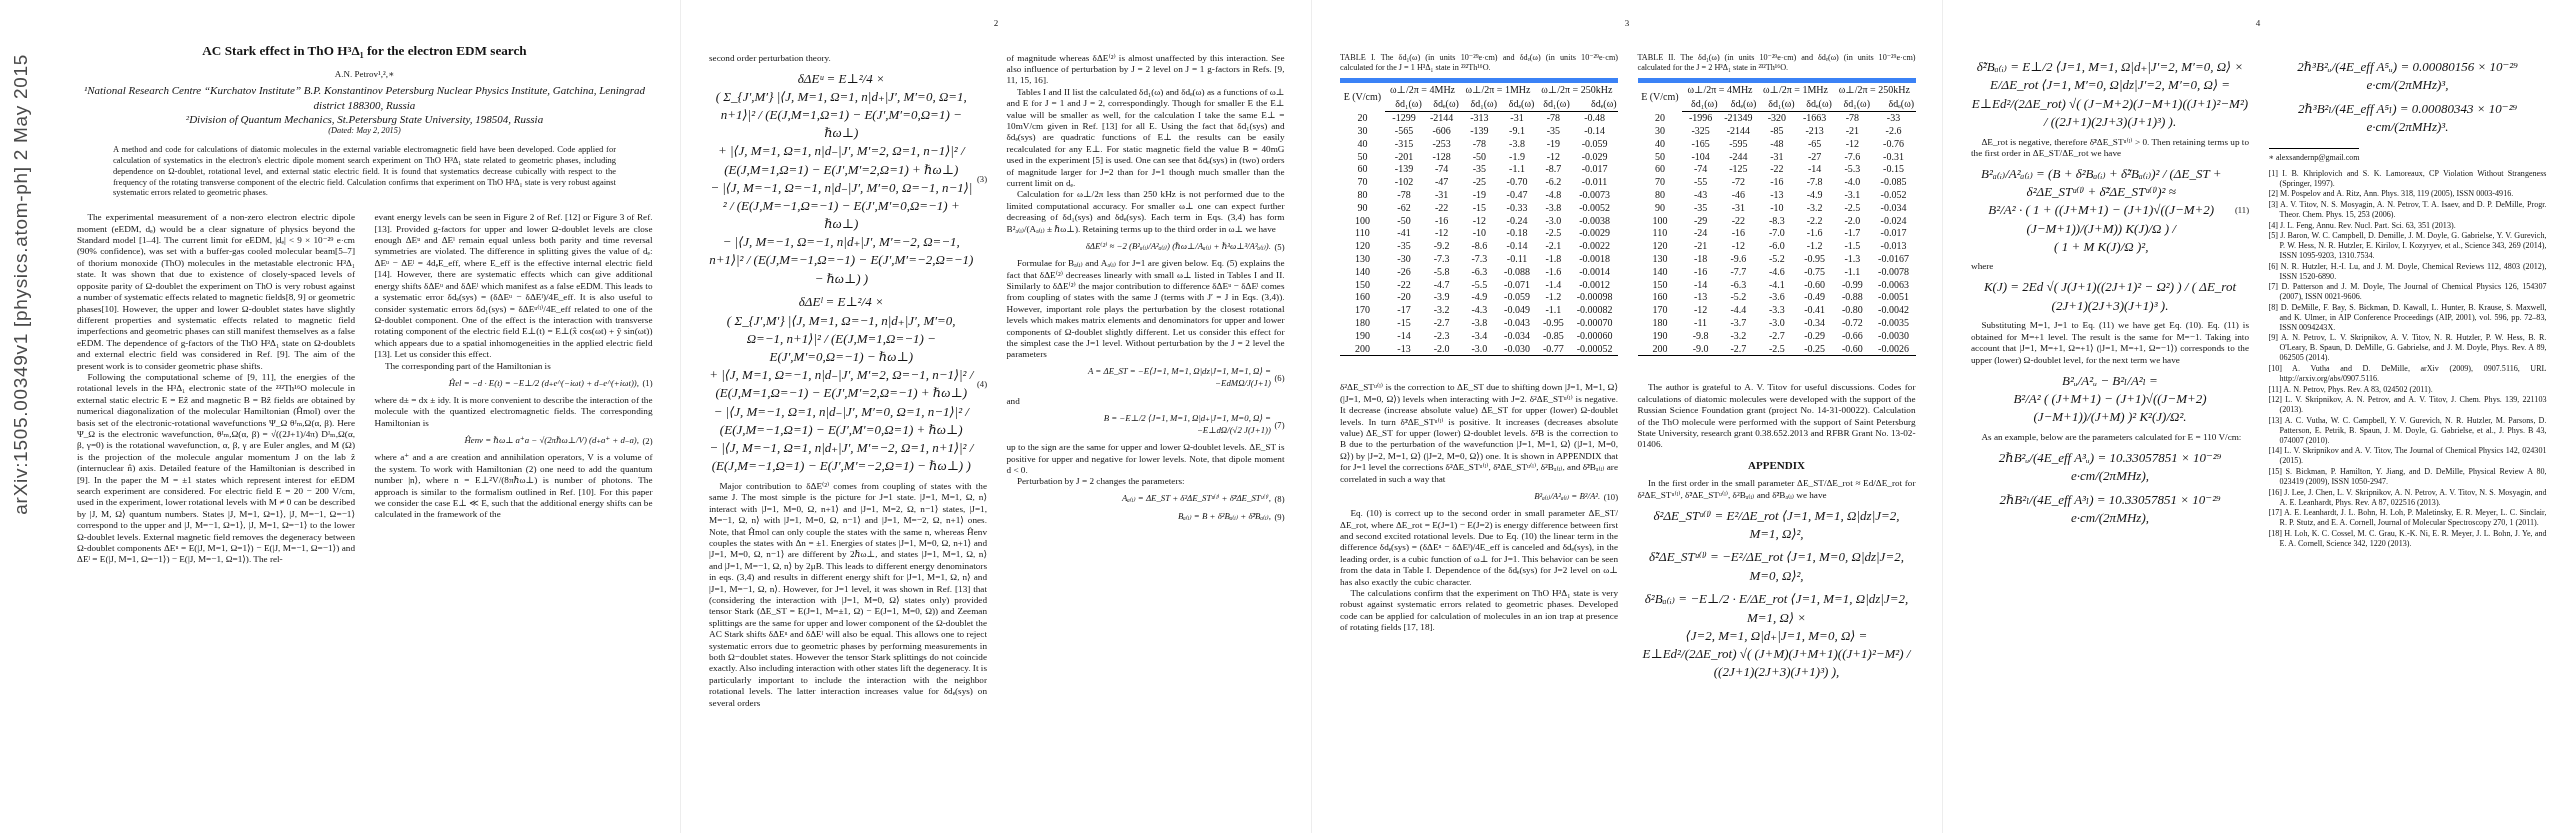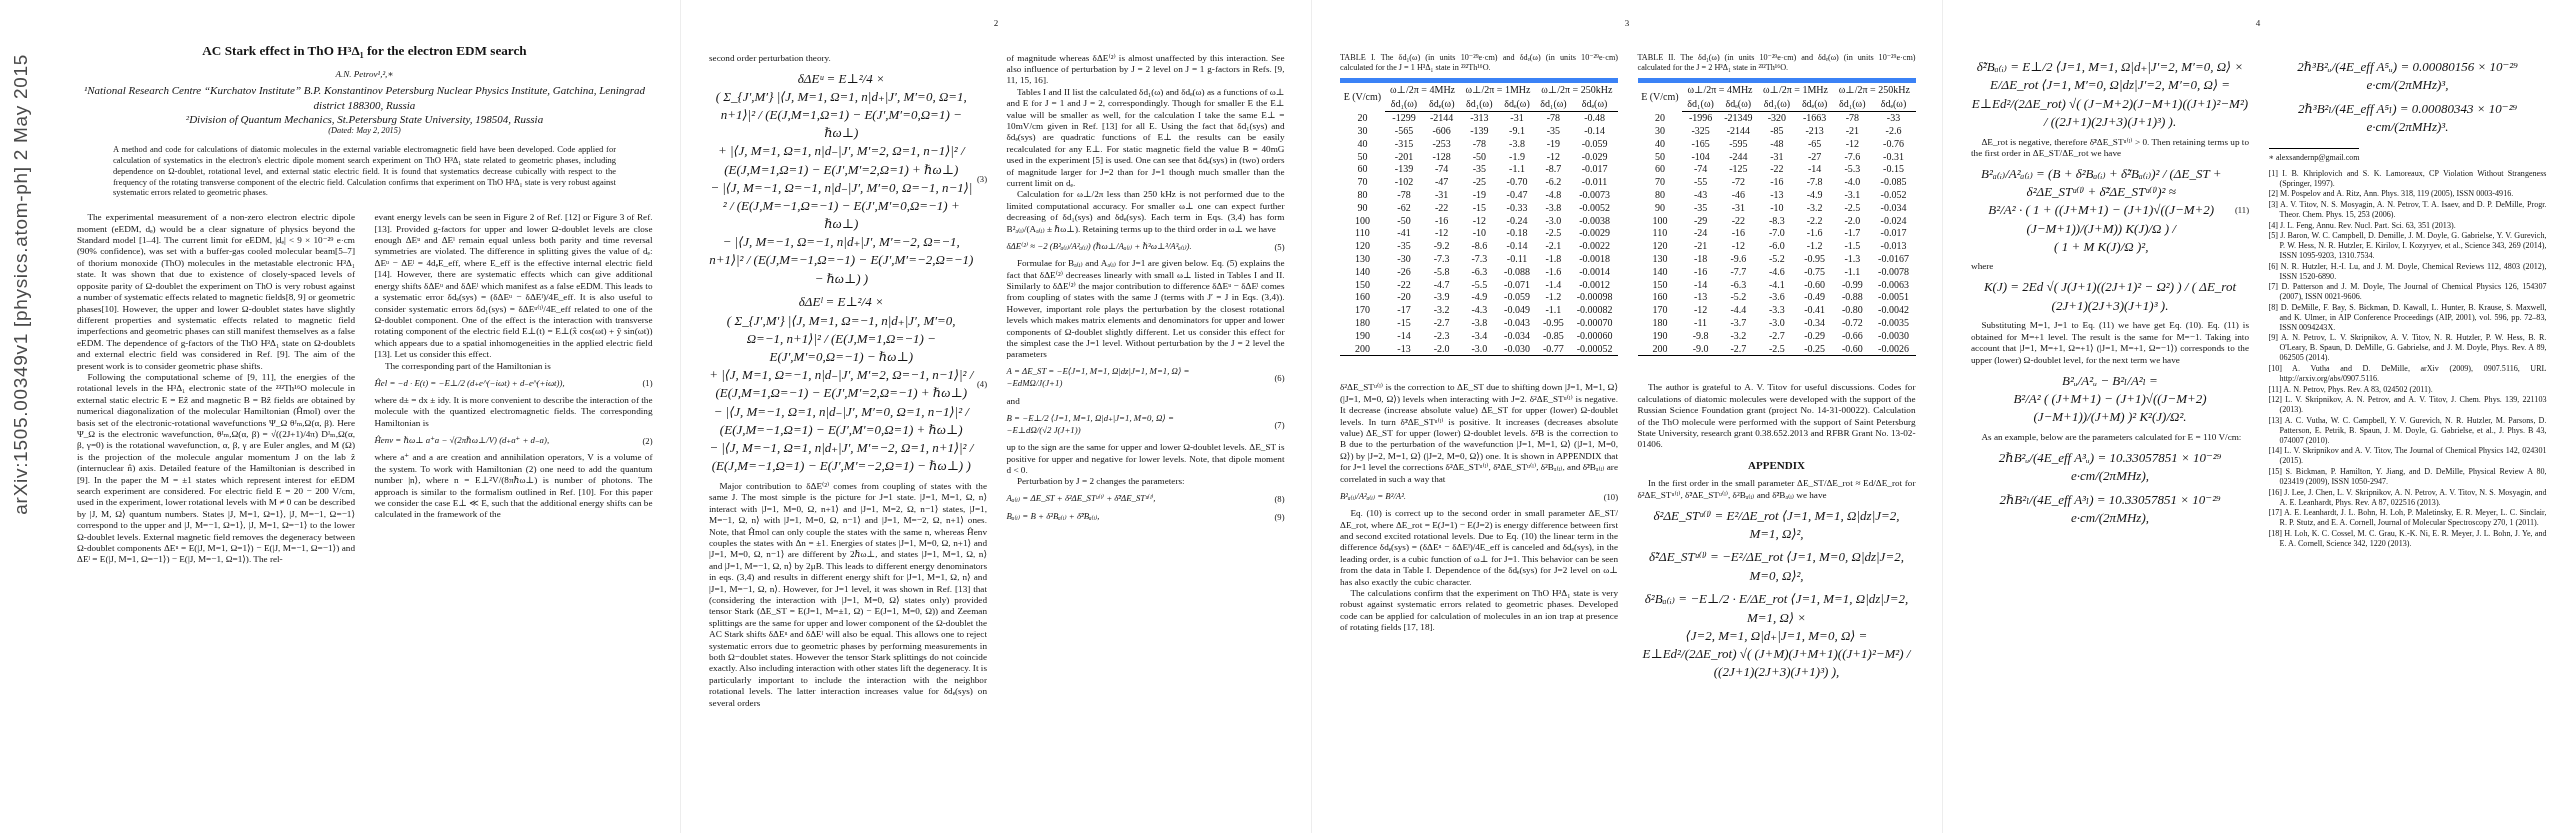--- a/index.html
+++ b/index.html
@@ -14,42 +14,42 @@
   }
 
   .pages{ position:absolute; left:49px; top:0; display:flex; }
   .page{ width:631px; height:834px; padding:23.6px 28px 12.5px 28px; position:relative; overflow:hidden; background:#fff; }
   .page + .page{ border-left:0.7px solid #ededed; }
   .pagenum{ position:absolute; top:18px; left:0; right:0; text-align:center; font-size:9px; color:#222; }
   .offset{ margin-top:29px; }
 
   .titleblock{ text-align:center; margin-top:19.5px; }
   .paper-title{ font-size:13.2px; font-weight:bold; line-height:1.25; margin:0 42px 9.7px 42px; }
-  .author{ font-size:9px; margin-bottom:4.2px;font-style:italic; }
+  .author{ font-size:9px; margin-bottom:4.2px; }
   .affil{ font-size:11px; font-style:italic; line-height:1.3; }
   .dated{ font-size:8.3px; margin-top:0;font-style:italic; }
   .abstract{ font-size:8.5px; text-align:justify; line-height:1.27; margin:9px 36px 14px 36px; }
 
   .cols{ display:flex; gap:19.5px; align-items:flex-start; }
   .col{ width:278px; flex:0 0 278px; }
 
   .blk{ font-size:9.2px; }
   .blk.p{ line-height:1.24; text-align:justify; text-indent:10.4px; }
   .blk.pni{ line-height:1.24; text-align:justify; text-indent:0; }
   .blk.h{ text-align:center; font-weight:bold; font-size:11px; margin:8.3px 0 7px 0; text-indent:0; }
   .blk.eq,.blk.eqsm{ display:flex; align-items:center; margin:5.6px 0; }
-  .blk.eq .eqtext{ flex:1; text-align:left; font-style:italic; white-space:pre-wrap; font-size:8.8px; line-height:1.35; }
+  .blk.eq .eqtext{ flex:1; text-align:right; font-style:italic; white-space:pre-wrap; font-size:8.8px; line-height:1.35; }
   .blk.eqsm .eqtext{ flex:1; text-align:center; font-style:italic; white-space:pre-wrap; font-size:13px; line-height:1.4; }
   .eqnum{ font-style:normal; font-size:8.6px; margin-left:3.5px; }
 
   .tablefig{ margin-bottom:26px; }
   .tablefig figcaption{ font-size:8.2px; line-height:1.28; text-align:justify; margin-bottom:4.9px; }
   .tbl{ width:100%; border-collapse:collapse; font-size:10px; border-top:5px solid #3b82f6; border-bottom:1px solid #000; }
   .tbl th{ font-weight:normal; text-align:center; padding:0.7px 1.4px; line-height:1.25; }
-  .tbl thead tr:last-child th{ border-bottom:0.7px solid #000; }
+  .tbl thead tr:last-child th{ border-bottom:0.7px solid #000;text-align:right; }
   .tbl td{ text-align:center; padding:0 1.4px; line-height:1.28; white-space:nowrap; }
 
   .footrule{ width:90px; border-top:0.7px solid #000; margin:11px 0 4.2px 0; }
   .footnote{ font-size:8px; margin-bottom:7px; }
   .refs .ref{ font-size:8.1px; line-height:1.23; text-align:justify; padding-left:11px; text-indent:-11px; margin-bottom:0.7px; }
 </style>
 </head>
 <body>
 
 <div class="watermark">arXiv:1505.00349v1  [physics.atom-ph]  2 May 2015</div>

